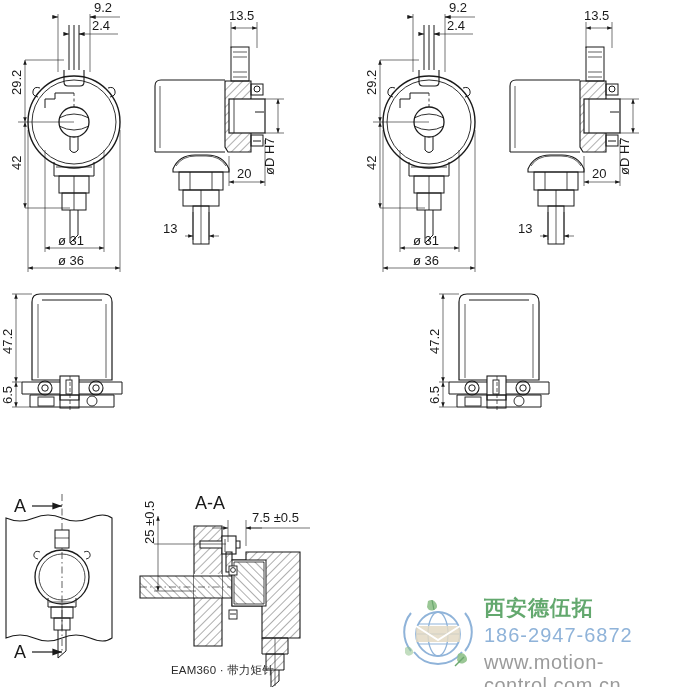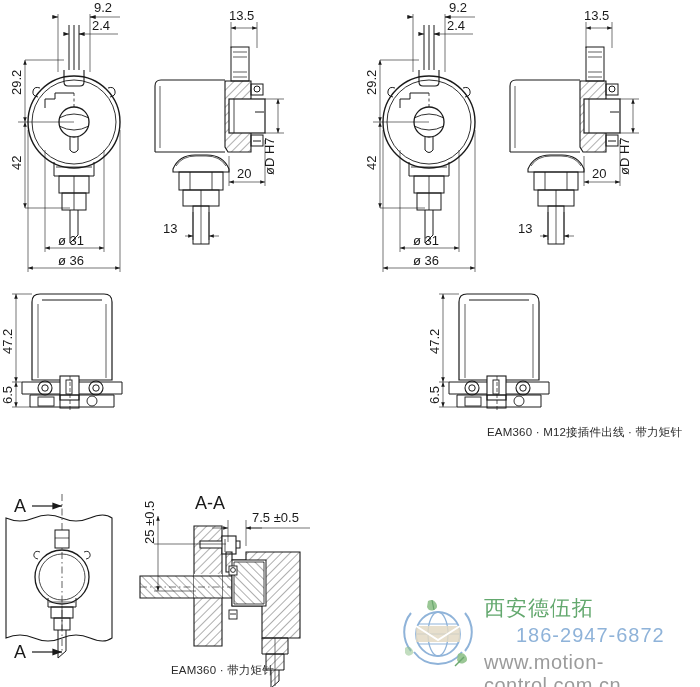--- a/index.html
+++ b/index.html
@@ -11,21 +11,21 @@
   #sheet{position:absolute;left:0;top:0;width:700px;height:509px;}
   svg{display:block;}
   .dimtxt{font-family:"Liberation Sans","DejaVu Sans",sans-serif;font-size:13px;fill:#1a1a1a;}
   .secttl{font-family:"Liberation Sans","DejaVu Sans",sans-serif;font-size:18px;fill:#1a1a1a;}
   .caption{
     position:absolute;font-size:11.5px;color:#2b2b2b;white-space:nowrap;
     font-family:"Liberation Sans","DejaVu Sans",sans-serif;letter-spacing:.2px;
   }
   .brand{position:absolute;}
   .brand-name{
-    font-size:21px;color:#63a86e;font-weight:normal;letter-spacing:1px;
+    font-size:21px;color:#63a86e;font-weight:bold;letter-spacing:1px;
     font-family:"Liberation Sans","DejaVu Sans",sans-serif;
   }
   .brand-phone{
     font-size:20px;color:#8fb3d9;letter-spacing:1px;margin-top:2px;
     font-family:"Liberation Sans","DejaVu Sans",sans-serif;
   }
   .brand-web{
     font-size:20px;color:#9b9b9b;letter-spacing:.5px;margin-top:2px;
     font-family:"Liberation Sans","DejaVu Sans",sans-serif;
   }
@@ -374,21 +374,20 @@
       <line x1="228" y1="34" x2="228" y2="56" stroke="#1a1a1a" stroke-width="0.6"></line>
       <line x1="246" y1="34" x2="246" y2="60" stroke="#1a1a1a" stroke-width="0.6"></line>
       <line x1="212" y1="42" x2="228" y2="42" stroke="#1a1a1a" stroke-width="0.6" marker-end="url(#ar)"></line>
       <line x1="262" y1="42" x2="246" y2="42" stroke="#1a1a1a" stroke-width="0.6" marker-end="url(#ar)"></line>
       <line x1="246" y1="42" x2="310" y2="42" stroke="#1a1a1a" stroke-width="0.6"></line>
       <text class="dimtxt" x="252" y="36">7.5 ±0.5</text>
     </g>
   </g>
 </svg>
 
-<div class="caption" style="left:487px;top:425px;">EAM360 · M12接插件出线 · 带力矩针</div>
 <div class="caption" style="left:146px;top:663px;padding-left:25px;">EAM360 · 带力矩针</div>
 
 <div class="brand" style="left:402px;top:594px;width:295px;height:82px;">
   <div style="position:absolute;left:0;top:2px;width:72px;height:72px;">
     <svg width="72" height="72" viewBox="0 0 72 72">
       <path d="M9,17 A30,30 0 0,0 9,55" fill="none" stroke="#8fb3d9" stroke-width="2"></path>
       <path d="M63,17 A30,30 0 0,1 63,55" fill="none" stroke="#8fb3d9" stroke-width="2"></path>
       <path d="M12,56 A30,30 0 0,0 60,56" fill="none" stroke="#8fb3d9" stroke-width="2"></path>
       <circle cx="36" cy="38" r="22" fill="none" stroke="#8fb3d9" stroke-width="1.8"></circle>
       <ellipse cx="36" cy="38" rx="10" ry="22" fill="none" stroke="#8fb3d9" stroke-width="1.3"></ellipse>
@@ -398,17 +397,17 @@
       <rect x="14" y="30" width="44" height="16" fill="#e3d9c4" opacity="0.85"></rect>
       <path d="M14,30 L36,44 L58,30" fill="none" stroke="#ffffff" stroke-width="2"></path>
       <path d="M26,5 q5,-3 8,2 q3,5 -2,7 q-5,2 -7,-3 z" fill="#8fc18a" opacity="0.9"></path>
       <path d="M30,4 l2,10" stroke="#6ba86f" stroke-width="1.2" fill="none"></path>
       <path d="M56,58 q5,-3 8,2 q3,5 -2,7 q-5,2 -7,-3 z" fill="#8fc18a" opacity="0.9"></path>
       <path d="M53,70 l9,-9" stroke="#6ba86f" stroke-width="1.4" fill="none"></path>
       <path d="M3,52 q4,-3 7,1 q3,4 -1,6 q-4,2 -6,-2 z" fill="#8fc18a" opacity="0.55"></path>
     </svg>
   </div>
   <div class="brand-name" style="position:absolute;left:82px;top:0;">西安德伍拓</div>
-  <div class="brand-phone" style="position:absolute;left:82px;top:28px;margin-left:32px;">186-2947-6872</div>
+  <div class="brand-phone" style="position:absolute;left:82px;top:28px;">186-2947-6872</div>
   <div class="brand-web" style="position:absolute;left:82px;top:55px;">www.motion-control.com.cn</div>
 </div>
 
 </div>
 
 </body></html>

